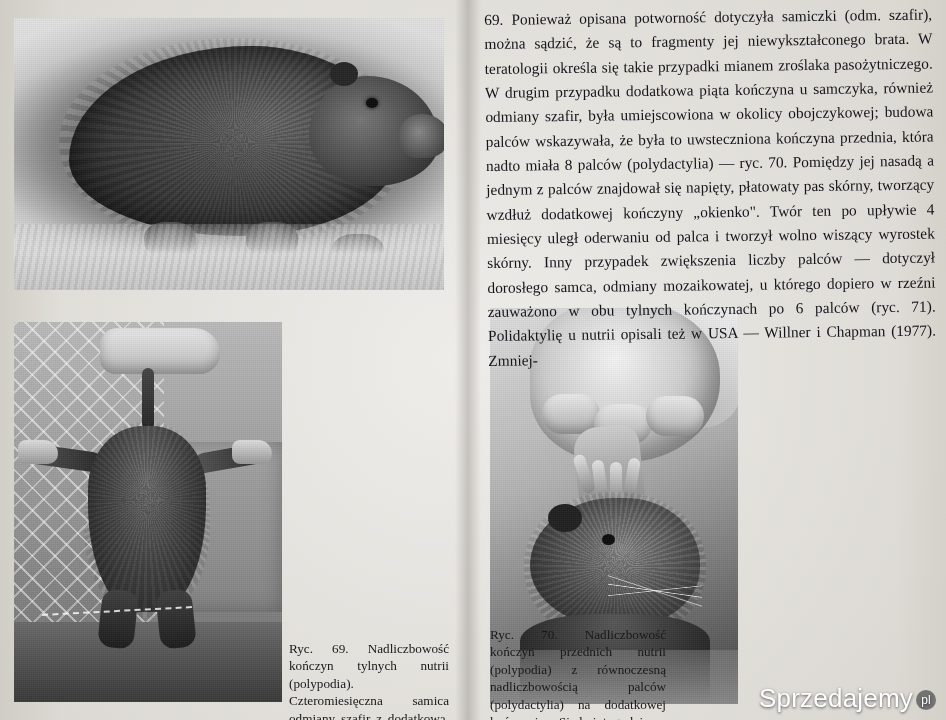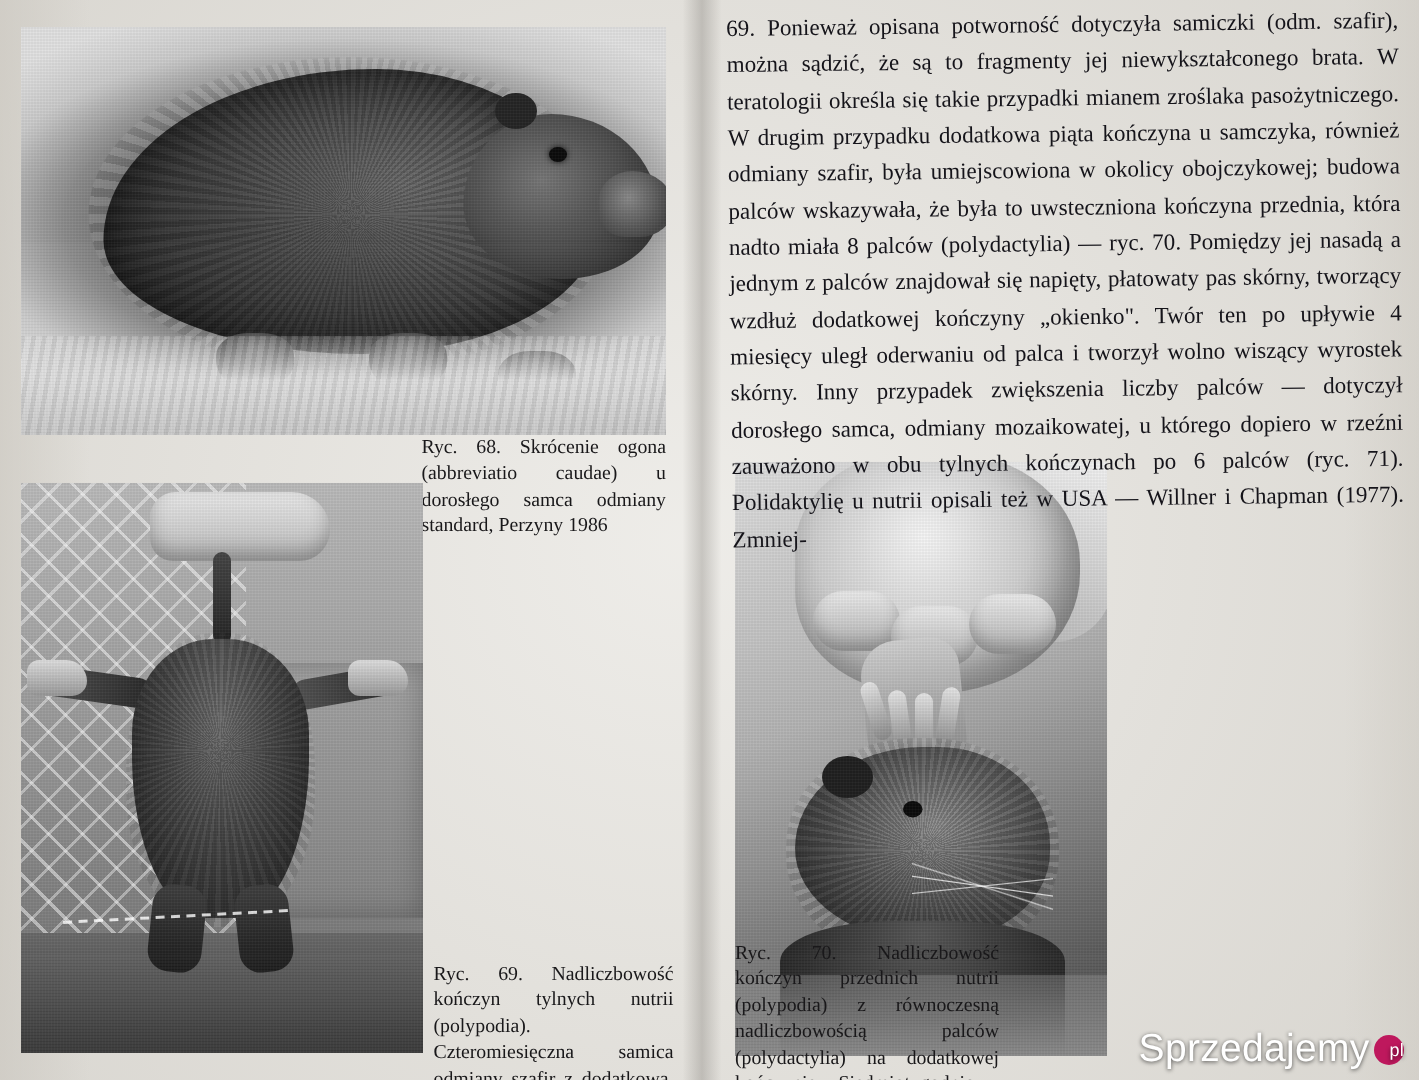--- a/index.html
+++ b/index.html
@@ -297,25 +297,25 @@
     font-family: "Liberation Sans", sans-serif;
     font-size: 26px;
     color: #ffffff;
     text-shadow: 0 1px 3px rgba(0,0,0,.65);
     letter-spacing: .2px;
   }
   #watermark .dot {
     display: inline-block;
     width: 20px; height: 20px;
     border-radius: 50%;
-    background: #be185d;
+    background: #737373;
     color: #fff;
     font-size: 12px;
     line-height: 20px;
-    text-align: right;
+    text-align: center;
     margin-left: 3px;
     vertical-align: 3px;
   }
   #pagenum {
     position: absolute;
     right: 14px;
     bottom: 8px;
     font-size: 13px;
     color: #3b3a38;
   }
@@ -335,21 +335,20 @@
     <div class="ear"></div>
     <div class="snout"></div>
     <div class="eye"></div>
     <div class="paw p1"></div>
     <div class="paw p2"></div>
     <div class="paw p3"></div>
     <div class="snow"></div>
     <div class="snowtex"></div>
     <div class="grain"></div>
   </div>
-  <div class="cap" id="cap68">Ryc. 68. Skrócenie ogona (abbreviatio caudae) u dorosłego samca odmiany standard, Perzyny 1986</div>
 
   <div class="photo" id="photo69">
     <div class="bg"></div>
     <div class="fence"></div>
     <div class="wall"></div>
     <div class="ground"></div>
     <div class="hand"></div>
     <div class="tail"></div>
     <div class="limb l"></div>
     <div class="limb r"></div>

